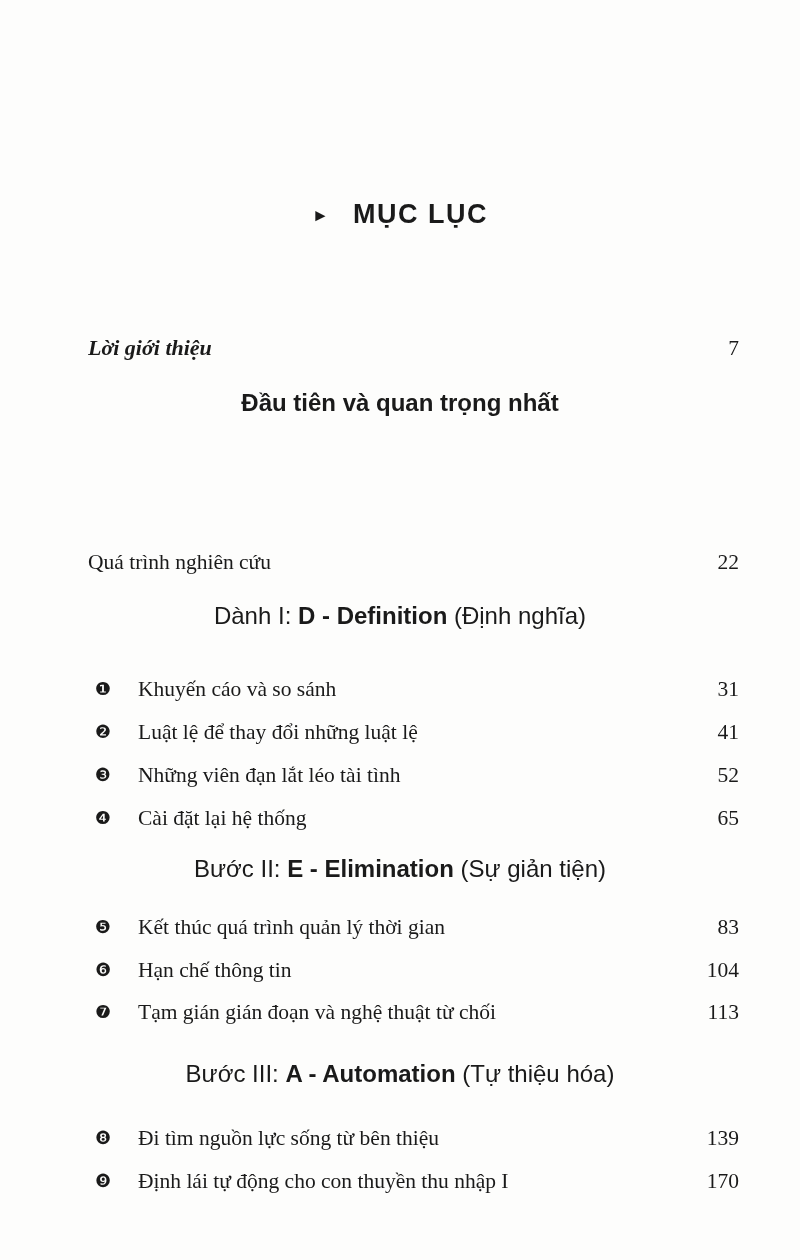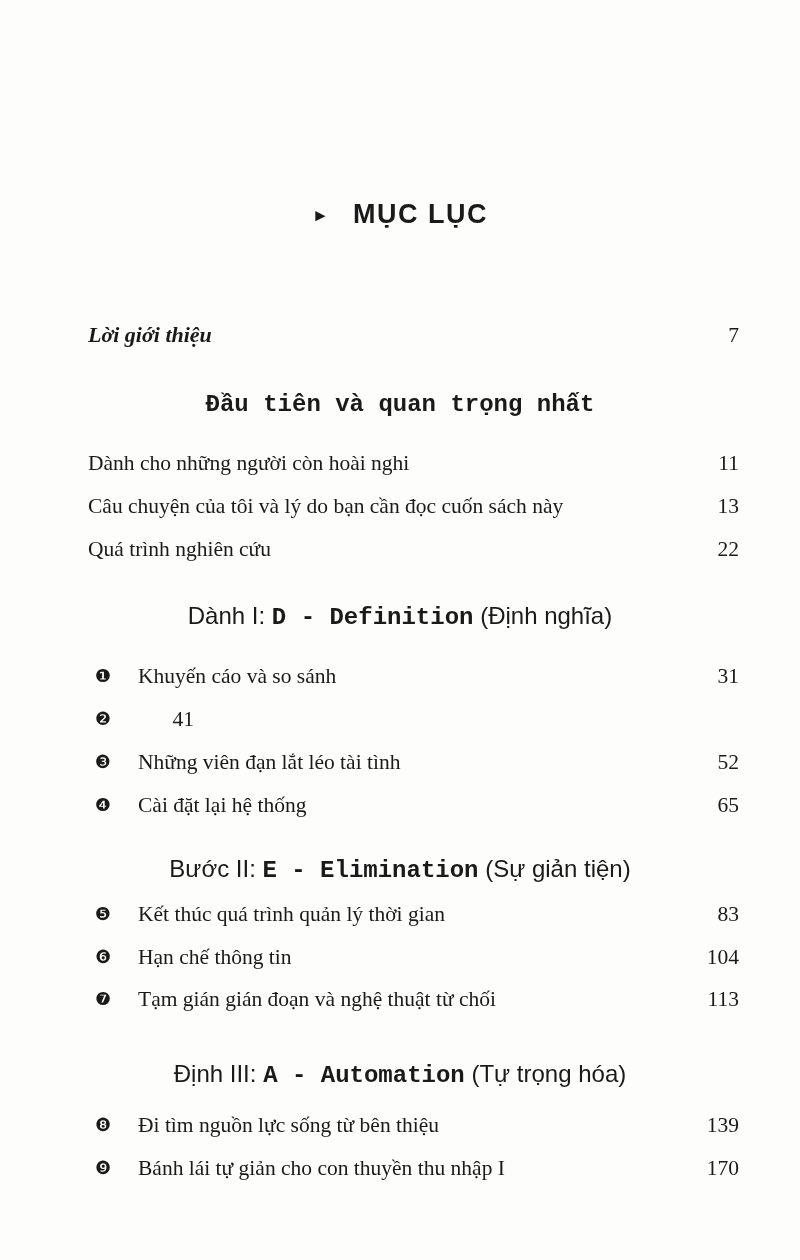--- a/index.html
+++ b/index.html
@@ -46,31 +46,32 @@
     position: absolute;
     left: 0;
     width: 800px;
     text-align: center;
     font-family: "Liberation Sans", sans-serif;
     font-size: 24px;
     line-height: 32px;
     font-weight: normal;
     white-space: nowrap;
   }
-  .section-heading b { font-weight: bold; font-family: Liberation Mono, monospace; }
+  .section-heading b { font-weight: bold; }
 
   
   .row {
     position: absolute;
     left: 88px;
     right: 95px;
     display: flex;
     align-items: center;
     font-size: 21.5px;
     line-height: 30px;
+    margin-top: 13px;
   }
   .row .bullet {
     flex: 0 0 50px;
     font-family: "DejaVu Sans", sans-serif;
     font-size: 18px;
     padding-left: 7px;
     box-sizing: border-box;
   }
   .row .row-title {
     flex: 1 1 auto;
@@ -99,44 +100,37 @@
 
   <div class="row intro" style="top:320px">
     <span class="row-title">Lời giới thiệu</span>
     <span class="row-page">7</span>
   </div>
 
   <div class="section-heading" style="top:387px">
     <span></span><b>Đầu tiên và quan trọng nhất</b><span></span>
   </div>
 
-  <div class="row" style="top:448px">
-    <span class="row-title">Dành cho những người còn hoài nghi</span>
-    <span class="row-page">11</span>
-  </div>
-  <div class="row" style="top:491px">
-    <span class="row-title">Câu chuyện của tôi và lý do bạn cần đọc cuốn sách này</span>
-    <span class="row-page">13</span>
-  </div>
   <div class="row" style="top:534px">
     <span class="row-title">Quá trình nghiên cứu</span>
     <span class="row-page">22</span>
   </div>
 
   <div class="section-heading" style="top:600px">
     <span>Dành I: </span><b>D - Definition</b><span> (Định nghĩa)</span>
   </div>
 
   <div class="row" style="top:661px">
     <span class="bullet">❶</span>
     <span class="row-title">Khuyến cáo và so sánh</span>
     <span class="row-page">31</span>
   </div>
   <div class="row" style="top:704px">
     <span class="bullet">❷</span>
+    <span class="row-title">Luật lệ để thay đổi những luật lệ</span>
     <span class="row-page">41</span>
   </div>
   <div class="row" style="top:747px">
     <span class="bullet">❸</span>
     <span class="row-title">Những viên đạn lắt léo tài tình</span>
     <span class="row-page">52</span>
   </div>
   <div class="row" style="top:790px">
     <span class="bullet">❹</span>
     <span class="row-title">Cài đặt lại hệ thống</span>
@@ -157,27 +151,27 @@
     <span class="row-title">Hạn chế thông tin</span>
     <span class="row-page">104</span>
   </div>
   <div class="row" style="top:984px">
     <span class="bullet">❼</span>
     <span class="row-title">Tạm gián gián đoạn và nghệ thuật từ chối</span>
     <span class="row-page">113</span>
   </div>
 
   <div class="section-heading" style="top:1058px">
-    <span>Định III: </span><b>A - Automation</b><span> (Tự trọng hóa)</span>
+    <span>Bước III: </span><b>A - Automation</b><span> (Tự thiệu hóa)</span>
   </div>
 
   <div class="row" style="top:1110px">
     <span class="bullet">❽</span>
     <span class="row-title">Đi tìm nguồn lực sống từ bên thiệu</span>
     <span class="row-page">139</span>
   </div>
   <div class="row" style="top:1153px">
     <span class="bullet">❾</span>
-    <span class="row-title">Bánh lái tự giản cho con thuyền thu nhập I</span>
+    <span class="row-title">Định lái tự động cho con thuyền thu nhập I</span>
     <span class="row-page">170</span>
   </div>
 
 </div>
 
 </body></html>

